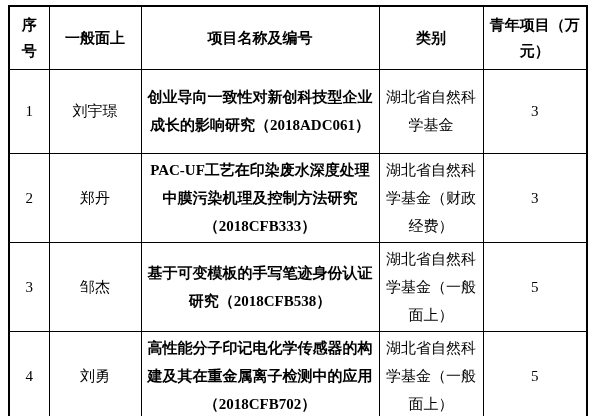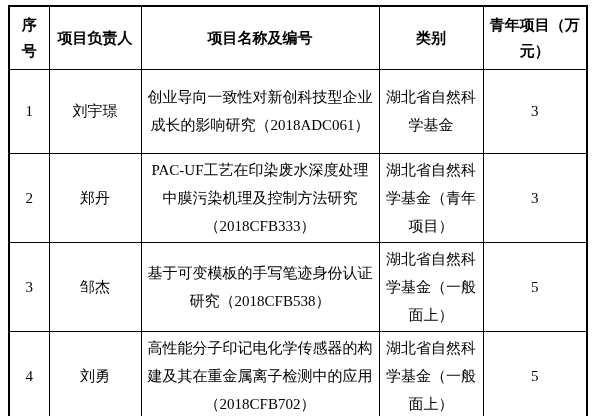--- a/index.html
+++ b/index.html
@@ -39,56 +39,56 @@
   }
   table.funding-table th {
     font-weight: bold;
     line-height: 26px;
   }
   tr.header-row   { height: 63px; }
   tr.body-row-0   { height: 84px; }
   tr.body-row-1   { height: 88px; }
   tr.body-row-2   { height: 88px; }
   tr.body-row-3   { height: 83px; }
-  td.cell-project { padding: 2px 8px; }
+  td.cell-project { padding: 2px 8px; font-weight: bold; }
 </style>
 </head>
 <body>
 
 <div class="page">
   <table class="funding-table">
     <colgroup>
       <col style="width:40px">
       <col style="width:92px">
       <col style="width:238px">
       <col style="width:104px">
       <col style="width:104px">
     </colgroup>
     <thead>
       <tr class="header-row">
         <th>序号</th>
-        <th>项目负责人</th>
+        <th>一般面上</th>
         <th>项目名称及编号</th>
         <th>类别</th>
         <th>青年项目（万元）</th>
       </tr>
     </thead>
     <tbody>
       <tr class="body-row-0">
         <td class="cell-index">1</td>
         <td class="cell-leader">刘宇璟</td>
         <td class="cell-project">创业导向一致性对新创科技型企业成长的影响研究（2018ADC061）</td>
         <td class="cell-category">湖北省自然科学基金</td>
         <td class="cell-funding">3</td>
       </tr>
       <tr class="body-row-1">
         <td class="cell-index">2</td>
         <td class="cell-leader">郑丹</td>
         <td class="cell-project">PAC-UF工艺在印染废水深度处理中膜污染机理及控制方法研究（2018CFB333）</td>
-        <td class="cell-category">湖北省自然科学基金（青年项目）</td>
+        <td class="cell-category">湖北省自然科学基金（财政经费）</td>
         <td class="cell-funding">3</td>
       </tr>
       <tr class="body-row-2">
         <td class="cell-index">3</td>
         <td class="cell-leader">邹杰</td>
         <td class="cell-project">基于可变模板的手写笔迹身份认证研究（2018CFB538）</td>
         <td class="cell-category">湖北省自然科学基金（一般面上）</td>
         <td class="cell-funding">5</td>
       </tr>
       <tr class="body-row-3">

